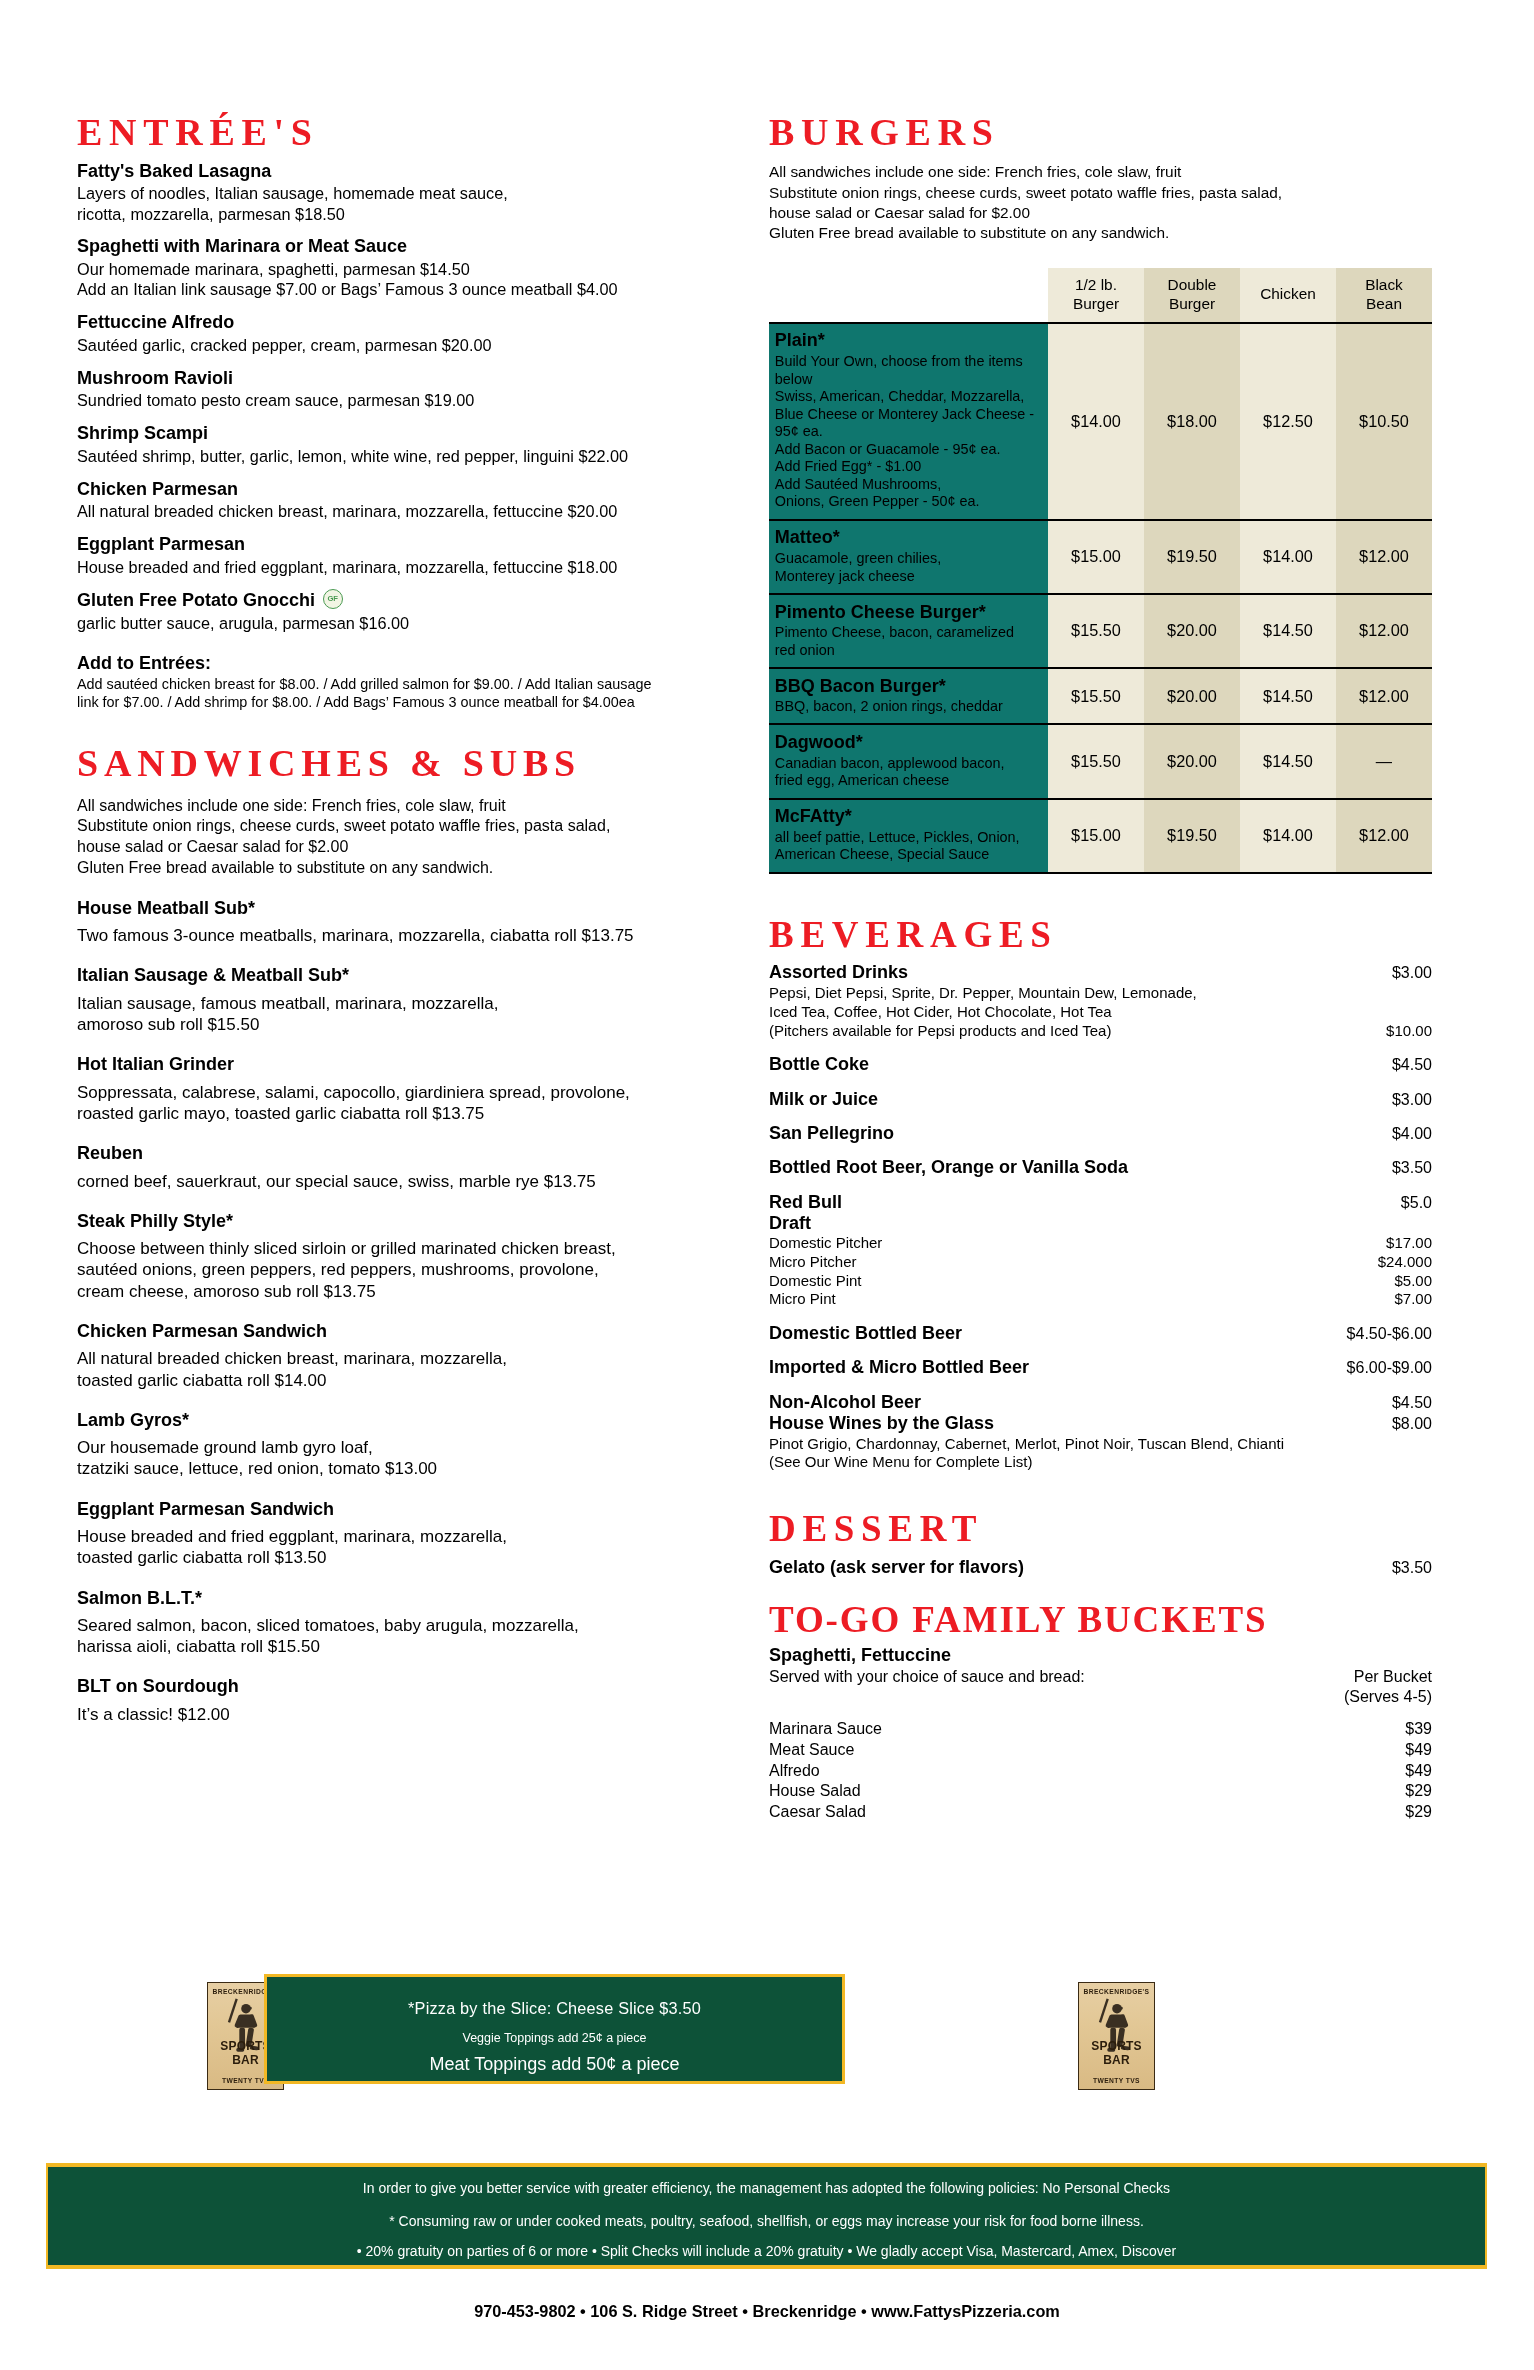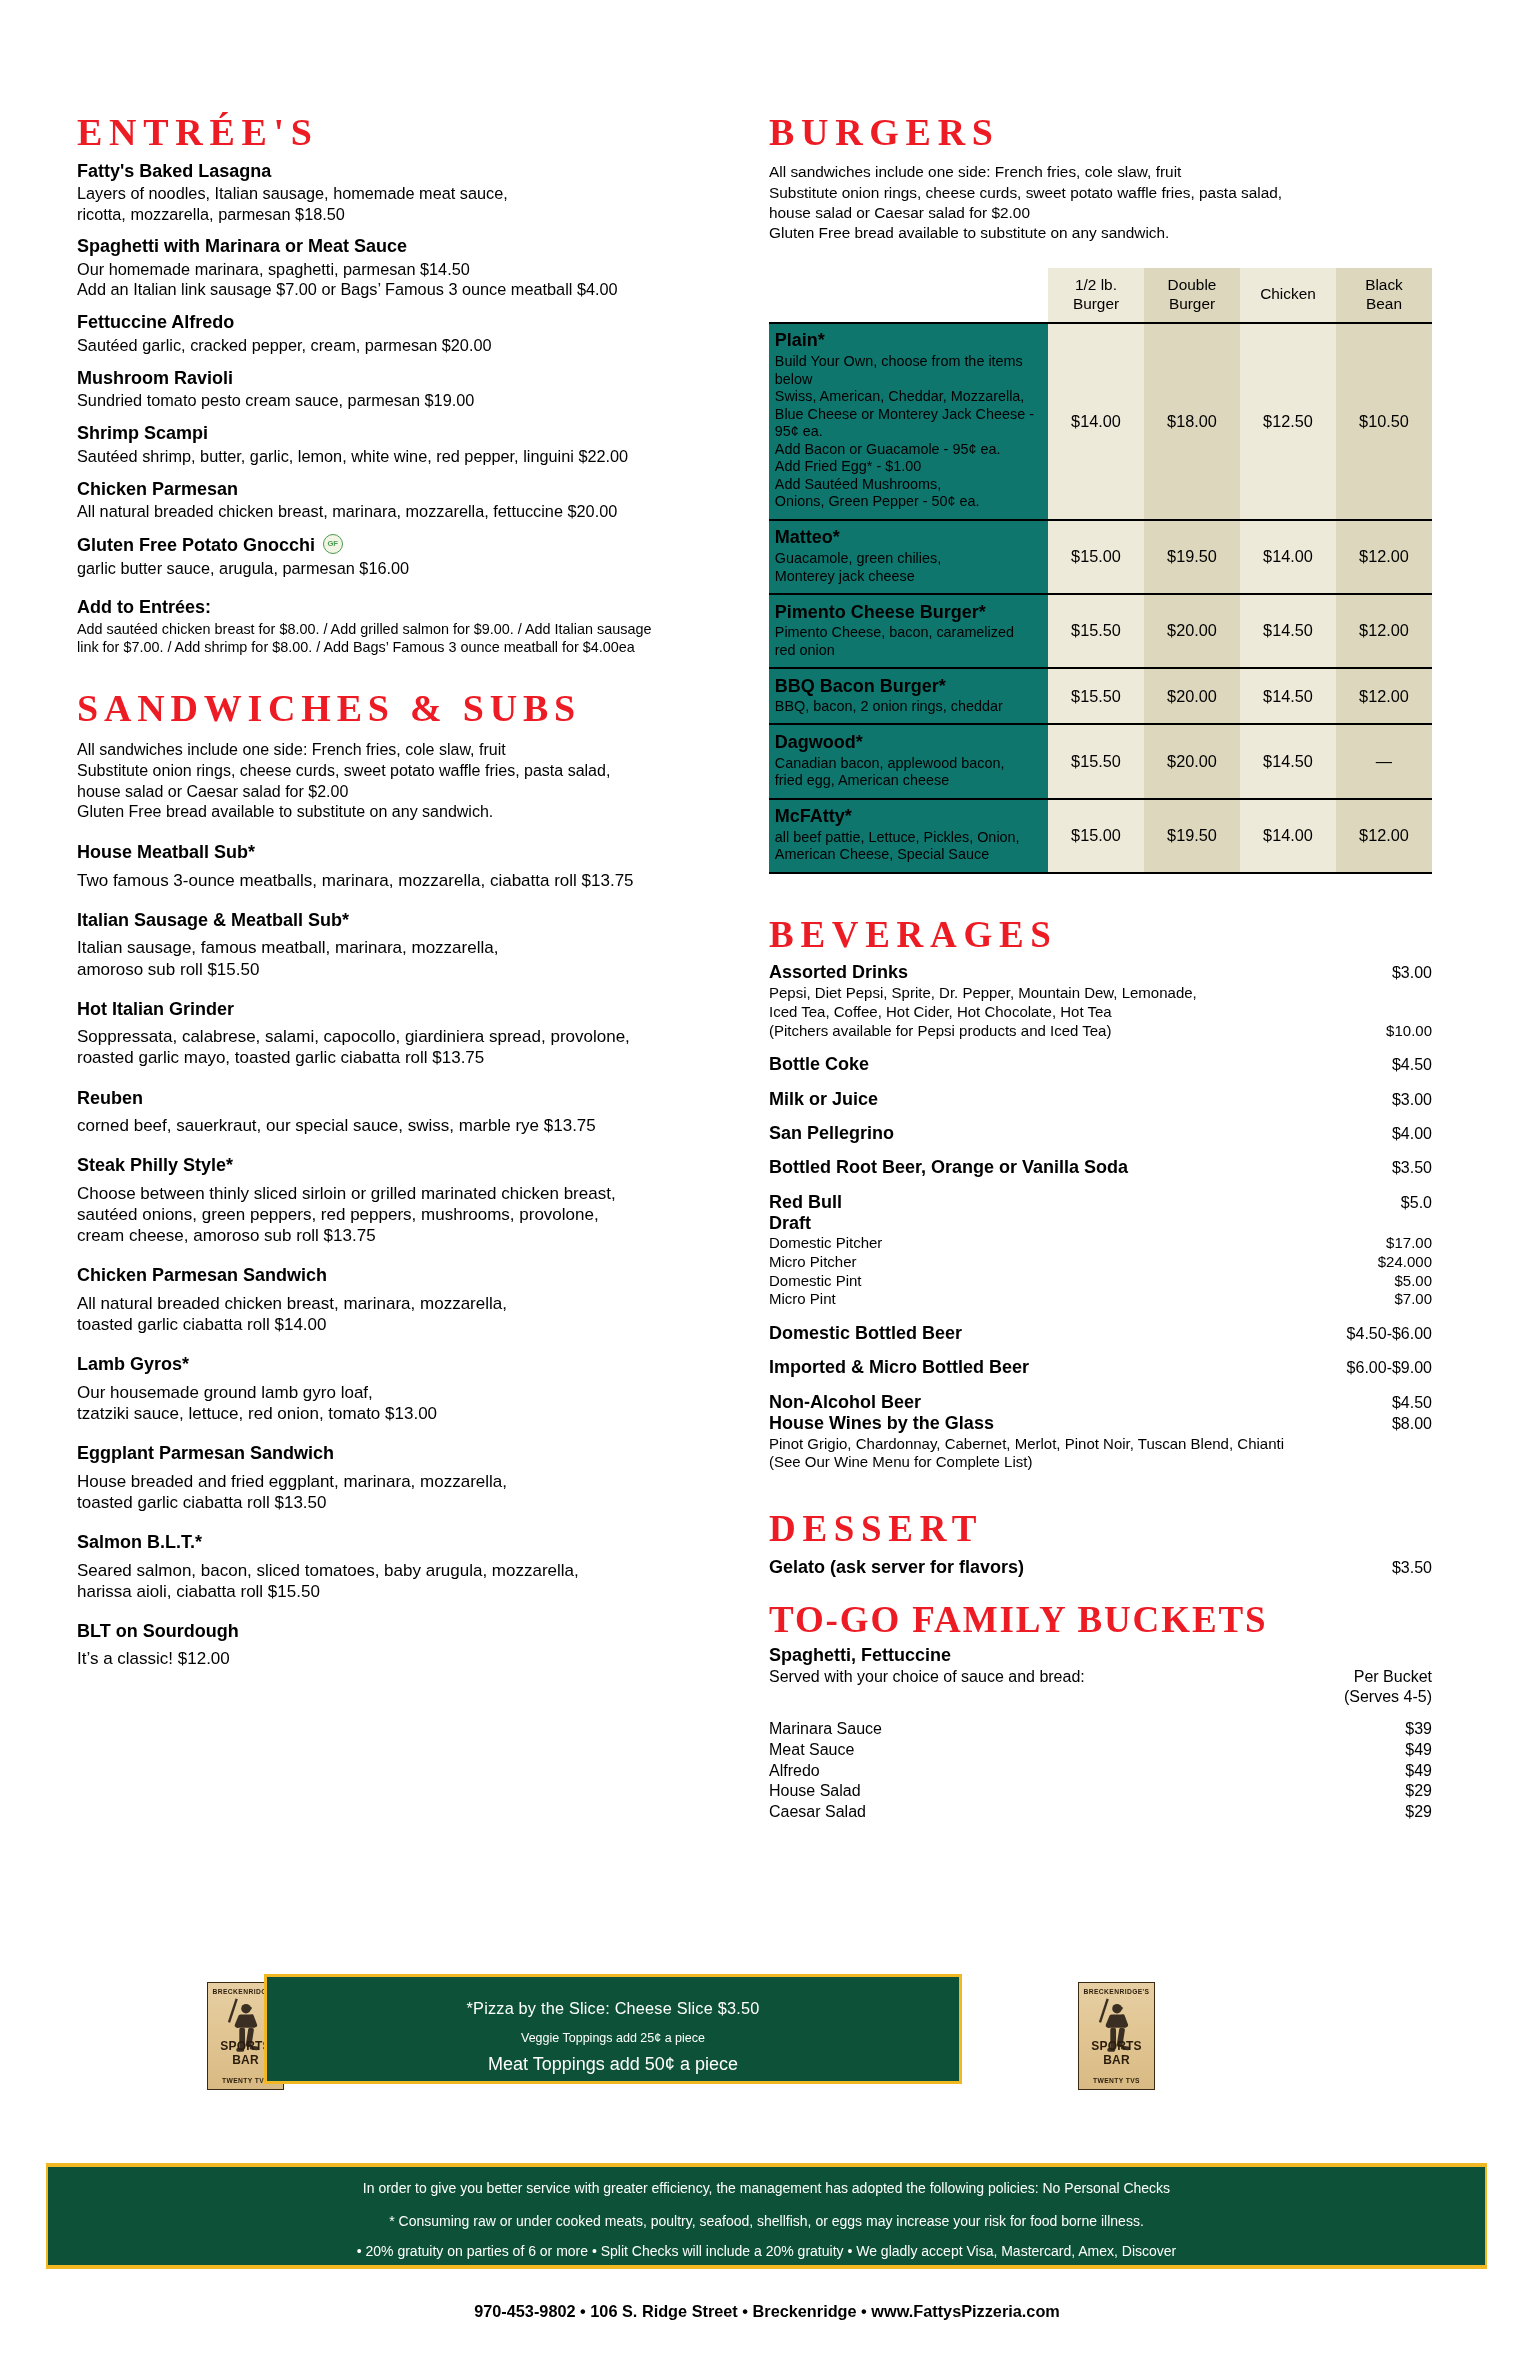--- a/index.html
+++ b/index.html
@@ -226,21 +226,21 @@
   .logo .player {
     position: absolute;
     left: 50%; top: 15.4px;
     transform: translateX(-50%);
     width: 44px; height: 73px;
   }
 
   .pizza-box {
     position: absolute;
     left: 264px; top: 1974px;
-    width: 698px; height: 110px;
+    width: 581px; height: 110px;
     background: #0d5238;
     border: 3.8px solid #f2b824;
     color: #ffffff;
     text-align: center;
   }
   .pizza-main {
     font-size: 16.3px;
     margin-top: 22px;
     letter-spacing: 0.2px;
   }
@@ -306,20 +306,24 @@
         <p class="item-name">Mushroom Ravioli</p>
         <p class="item-desc">Sundried tomato pesto cream sauce, parmesan  $19.00</p>
       </div>
       <div class="item">
         <p class="item-name">Shrimp Scampi</p>
         <p class="item-desc">Sautéed shrimp, butter, garlic, lemon, white wine, red pepper, linguini  $22.00</p>
       </div>
       <div class="item">
         <p class="item-name">Chicken Parmesan</p>
         <p class="item-desc">All natural breaded chicken breast, marinara, mozzarella, fettuccine  $20.00</p>
+      </div>
+      <div class="item">
+        <p class="item-name">Eggplant Parmesan</p>
+        <p class="item-desc">House breaded and fried eggplant, marinara, mozzarella, fettuccine  $18.00</p>
       </div>
       <div class="item">
         <p class="item-name">
           <span>Gluten Free Potato Gnocchi</span><span class="gf-badge"></span>
         </p>
         <p class="item-desc">garlic butter sauce, arugula, parmesan  $16.00</p>
       </div>
     </div>
 
     <div class="add-block">

